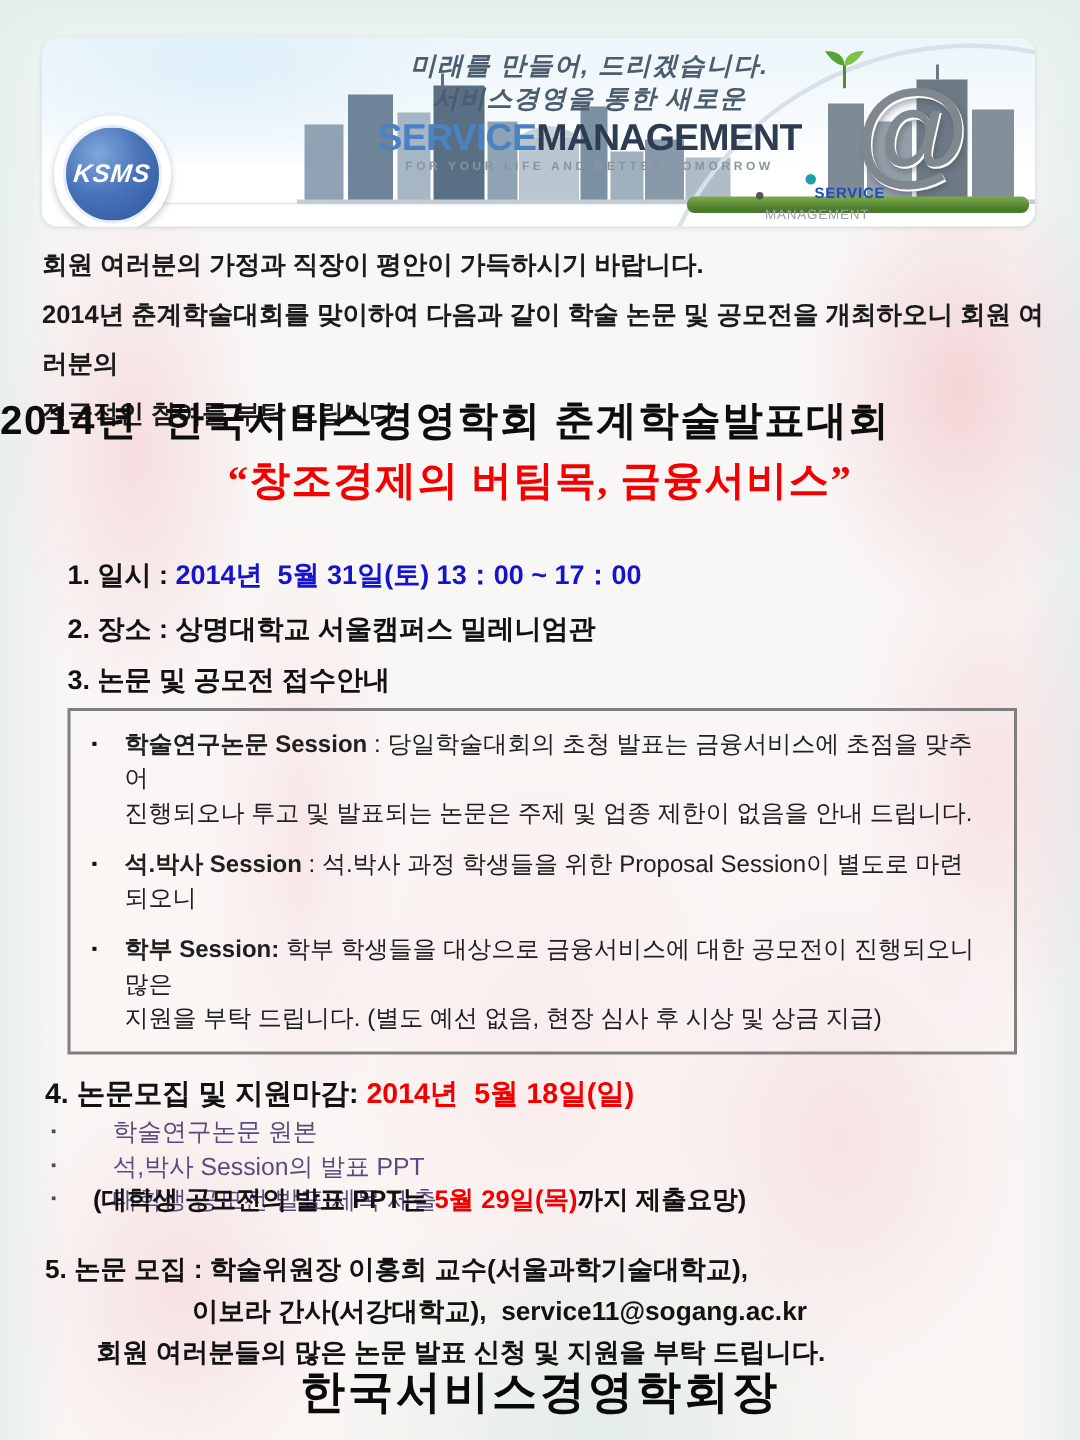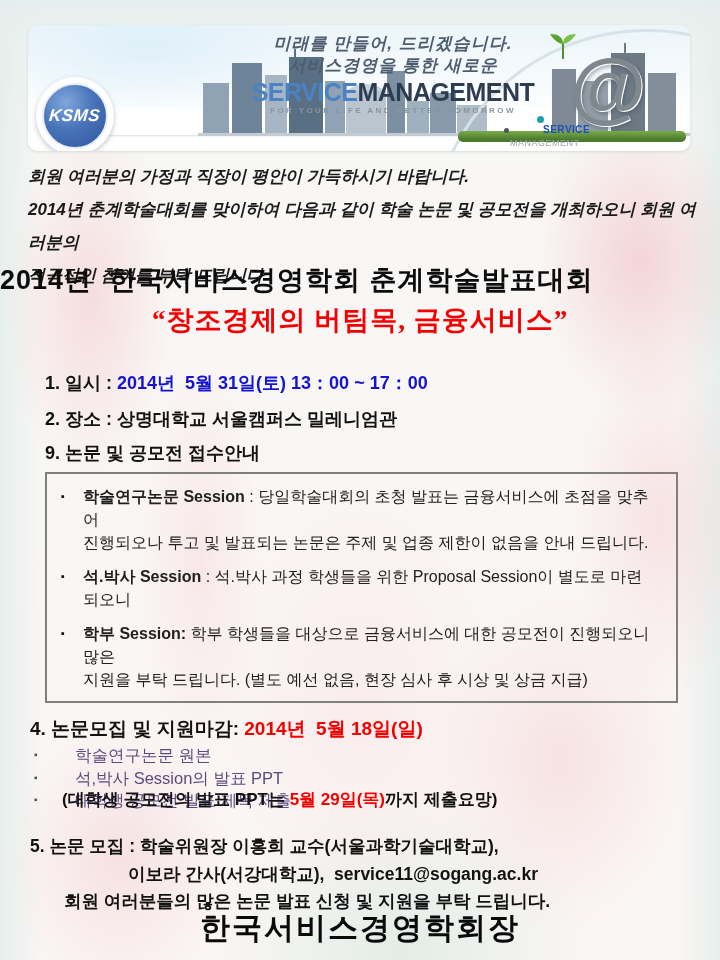--- a/index.html
+++ b/index.html
@@ -55,21 +55,21 @@
   .side-mgmt{position:absolute;left:482px;top:113px;font-size:9px;color:#9aa3ab;letter-spacing:.5px;}
   .dot-teal{position:absolute;left:509px;top:91px;width:7px;height:7px;border-radius:50%;background:#1f9fae;}
   .dot-dark{position:absolute;left:476px;top:103px;width:5px;height:5px;border-radius:50%;background:#555;}
   .at-wrap{position:absolute;left:520px;top:8px;width:120px;height:112px;text-align:center;}
   .at-glyph{font-size:78px;font-weight:bold;color:#80888f;line-height:108px;text-shadow:1px 1px 0 #fff,2px 3px 4px rgba(60,70,80,.45);}
   .sprout{position:absolute;left:46px;top:-2px;}
   .grass{position:absolute;left:430px;top:106px;width:228px;height:11px;border-radius:5px;background:linear-gradient(180deg,#7cab4a 0%,#4a7a2c 80%);}
 
   
   .intro{left:28px;top:160px;width:670px;font-size:17px;font-weight:600;color:#1b1b1b;}
-  .intro div{line-height:33px;font-style:italic;}
+  .intro div{line-height:33px;}
 
   
   .title{left:0;top:262px;width:720px;text-align:left;font-family:Liberation Sans, sans-serif;font-weight:bold;font-size:27px;color:#0d0d0d;letter-spacing:1px;}
   .subtitle{left:0;top:302px;width:720px;text-align:center;font-family:"Liberation Serif","DejaVu Serif",serif;font-weight:bold;font-size:27px;color:#f40000;letter-spacing:1px;}
 
   
   .item{left:45px;width:650px;font-size:18px;font-weight:bold;color:#121212;}
   .item1{top:371px;} .item2{top:407px;} .item3{top:441px;}
   .blue{color:#1414cf;margin-top:12px;}
   .red{color:#f20000;}
@@ -167,21 +167,21 @@
   <div class="pre">회원 여러분의 가정과 직장이 평안이 가득하시기 바랍니다.</div>
   <div class="pre">2014년 춘계학술대회를 맞이하여 다음과 같이 학술 논문 및 공모전을 개최하오니 회원 여러분의</div>
   <div class="pre">적극적인 참여를 부탁 드립니다</div>
 </div>
 
 <div class="layer title pre">2014년  한국서비스경영학회 춘계학술발표대회</div>
 <div class="layer subtitle pre">“창조경제의 버팀목, 금융서비스”</div>
 
 <div class="layer item item1 pre"><span>1. 일시 : </span><span class="blue">2014년  5월 31일(토) 13：00 ~ 17：00</span></div>
 <div class="layer item item2 pre">2. 장소 : 상명대학교 서울캠퍼스 밀레니엄관</div>
-<div class="layer item item3 pre">9. 논문 및 공모전 접수안내</div>
+<div class="layer item item3 pre">3. 논문 및 공모전 접수안내</div>
 
 <div class="layer box">
   <div class="b-row">
     <div class="b-marker">▪</div>
     <div class="b-body pre"><span class="b-label">학술연구논문 Session</span><span> : 당일학술대회의 초청 발표는 금융서비스에 초점을 맞추어</span><br><span>진행되오나 투고 및 발표되는 논문은 주제 및 업종 제한이 없음을 안내 드립니다.</span></div>
   </div>
   <div class="b-row">
     <div class="b-marker">▪</div>
     <div class="b-body pre"><span class="b-label">석.박사 Session</span><span> : 석.박사 과정 학생들을 위한 Proposal Session이 별도로 마련 되오니</span><br></div>
   </div>

